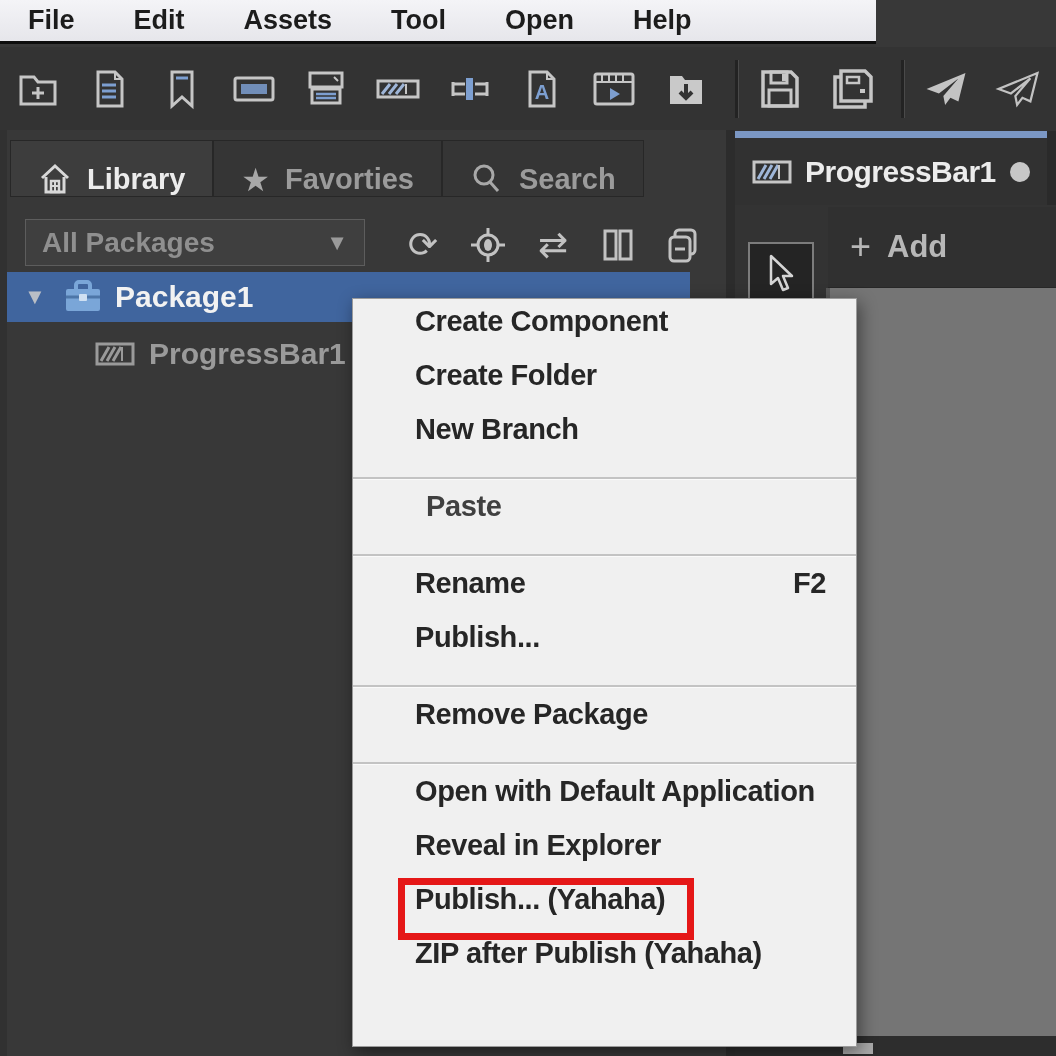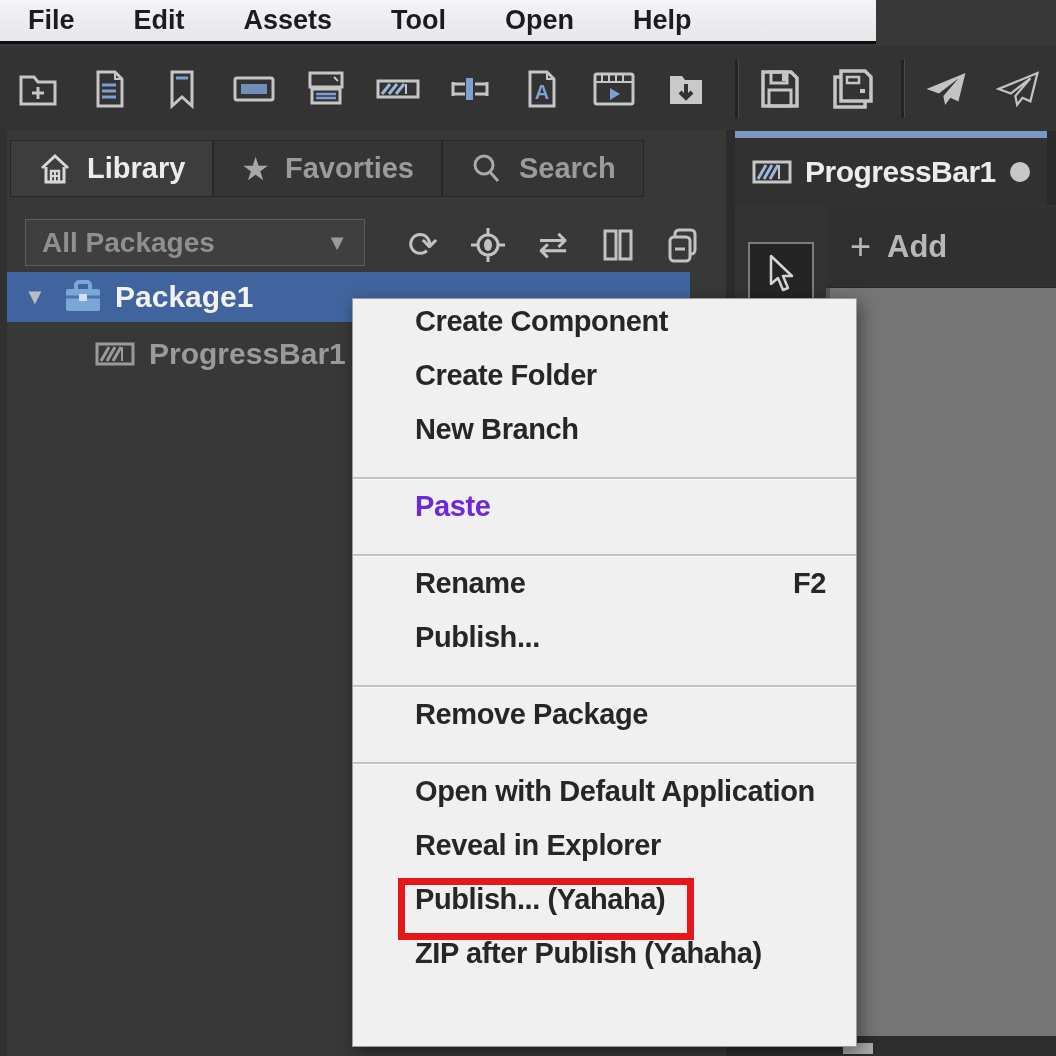--- a/index.html
+++ b/index.html
@@ -16,21 +16,21 @@
   #toolbar{position:absolute;left:0;top:47px;width:1056px;height:83px;background:#333333;
            display:flex;align-items:center;padding-left:15px;box-sizing:border-box;}
   .tbtn{width:46px;height:50px;margin-right:26px;display:flex;align-items:center;justify-content:center;flex:0 0 auto;}
   .tsep{width:3px;height:58px;background:#232323;border-right:1px solid #4a4a4a;margin:0 18px 0 0;flex:0 0 auto;}
   
   #left-panel{position:absolute;left:0;top:130px;width:726px;bottom:0;background:#383838;
               border-left:7px solid #313131;box-sizing:border-box;}
   #panel-gap{position:absolute;left:726px;top:130px;width:9px;bottom:0;background:#2c2c2c;}
   
   #lib-tabs{position:absolute;left:3px;top:10px;display:flex;}
-  .lib-tab{height:57px;display:flex;align-items:center;gap:15px;padding:0 27px;
+  .lib-tab{height:57px;display:flex;align-items:flex-end;gap:15px;padding:0 27px;
            font-size:29px;font-weight:700;color:#9b9b9b;background:#353535;
            border:1px solid #272727;box-sizing:border-box;}
   .lib-tab.active{background:#3d3d3d;color:#ececec;}
   .lib-tab .glyph{font-size:32px;line-height:1;}
   
   #filter-row{position:absolute;left:0;top:78px;width:719px;height:58px;display:flex;align-items:flex-end;}
   #pkg-select{margin-left:18px;width:340px;height:47px;background:#3f3f3f;border:1px solid #5d5d5d;
               display:flex;align-items:center;padding:0 16px;box-sizing:border-box;}
   #pkg-select .val{font-size:28px;font-weight:700;color:#8f8f8f;flex:1;}
   #pkg-select .caret{font-size:22px;color:#9a9a9a;}
@@ -62,21 +62,21 @@
   #canvas{position:absolute;left:91px;right:0;top:160px;bottom:20px;background:#757575;
           border-left:4px solid rgba(0,0,0,0.25);box-sizing:border-box;}
   #bottom-strip{position:absolute;left:0;right:0;bottom:0;height:20px;background:#2d2d2d;}
   #scroll-handle{position:absolute;left:108px;bottom:2px;width:30px;height:11px;background:#a9a9a9;}
   
   #context-menu{position:absolute;left:352px;top:298px;width:505px;height:749px;background:#f0f0f0;
                 border:1px solid #9b9b9b;box-shadow:3px 5px 16px rgba(0,0,0,0.45);
                 box-sizing:border-box;z-index:20;padding-top:6px;}
   .cm-item{position:relative;height:54px;display:flex;align-items:flex-start;padding:0 30px 0 62px;
            font-size:29px;font-weight:700;color:#262626;letter-spacing:-0.4px;}
-  .cm-item.disabled{color:#6d28d9;}
+  .cm-item.disabled{color:#404040;margin-left:11px;}
   .cm-item .shortcut{margin-left:auto;font-weight:700;}
   .cm-sep{height:2px;background:#c3c3c3;border-bottom:1px solid #fafafa;margin:10px 0;}
   #highlight-box{position:absolute;left:45px;top:-5px;width:296px;height:62px;
                  border:7px solid #e51717;box-sizing:border-box;pointer-events:none;}
   svg{display:block;}
 </style>
 </head>
 <body>
 
 <div id="app">

